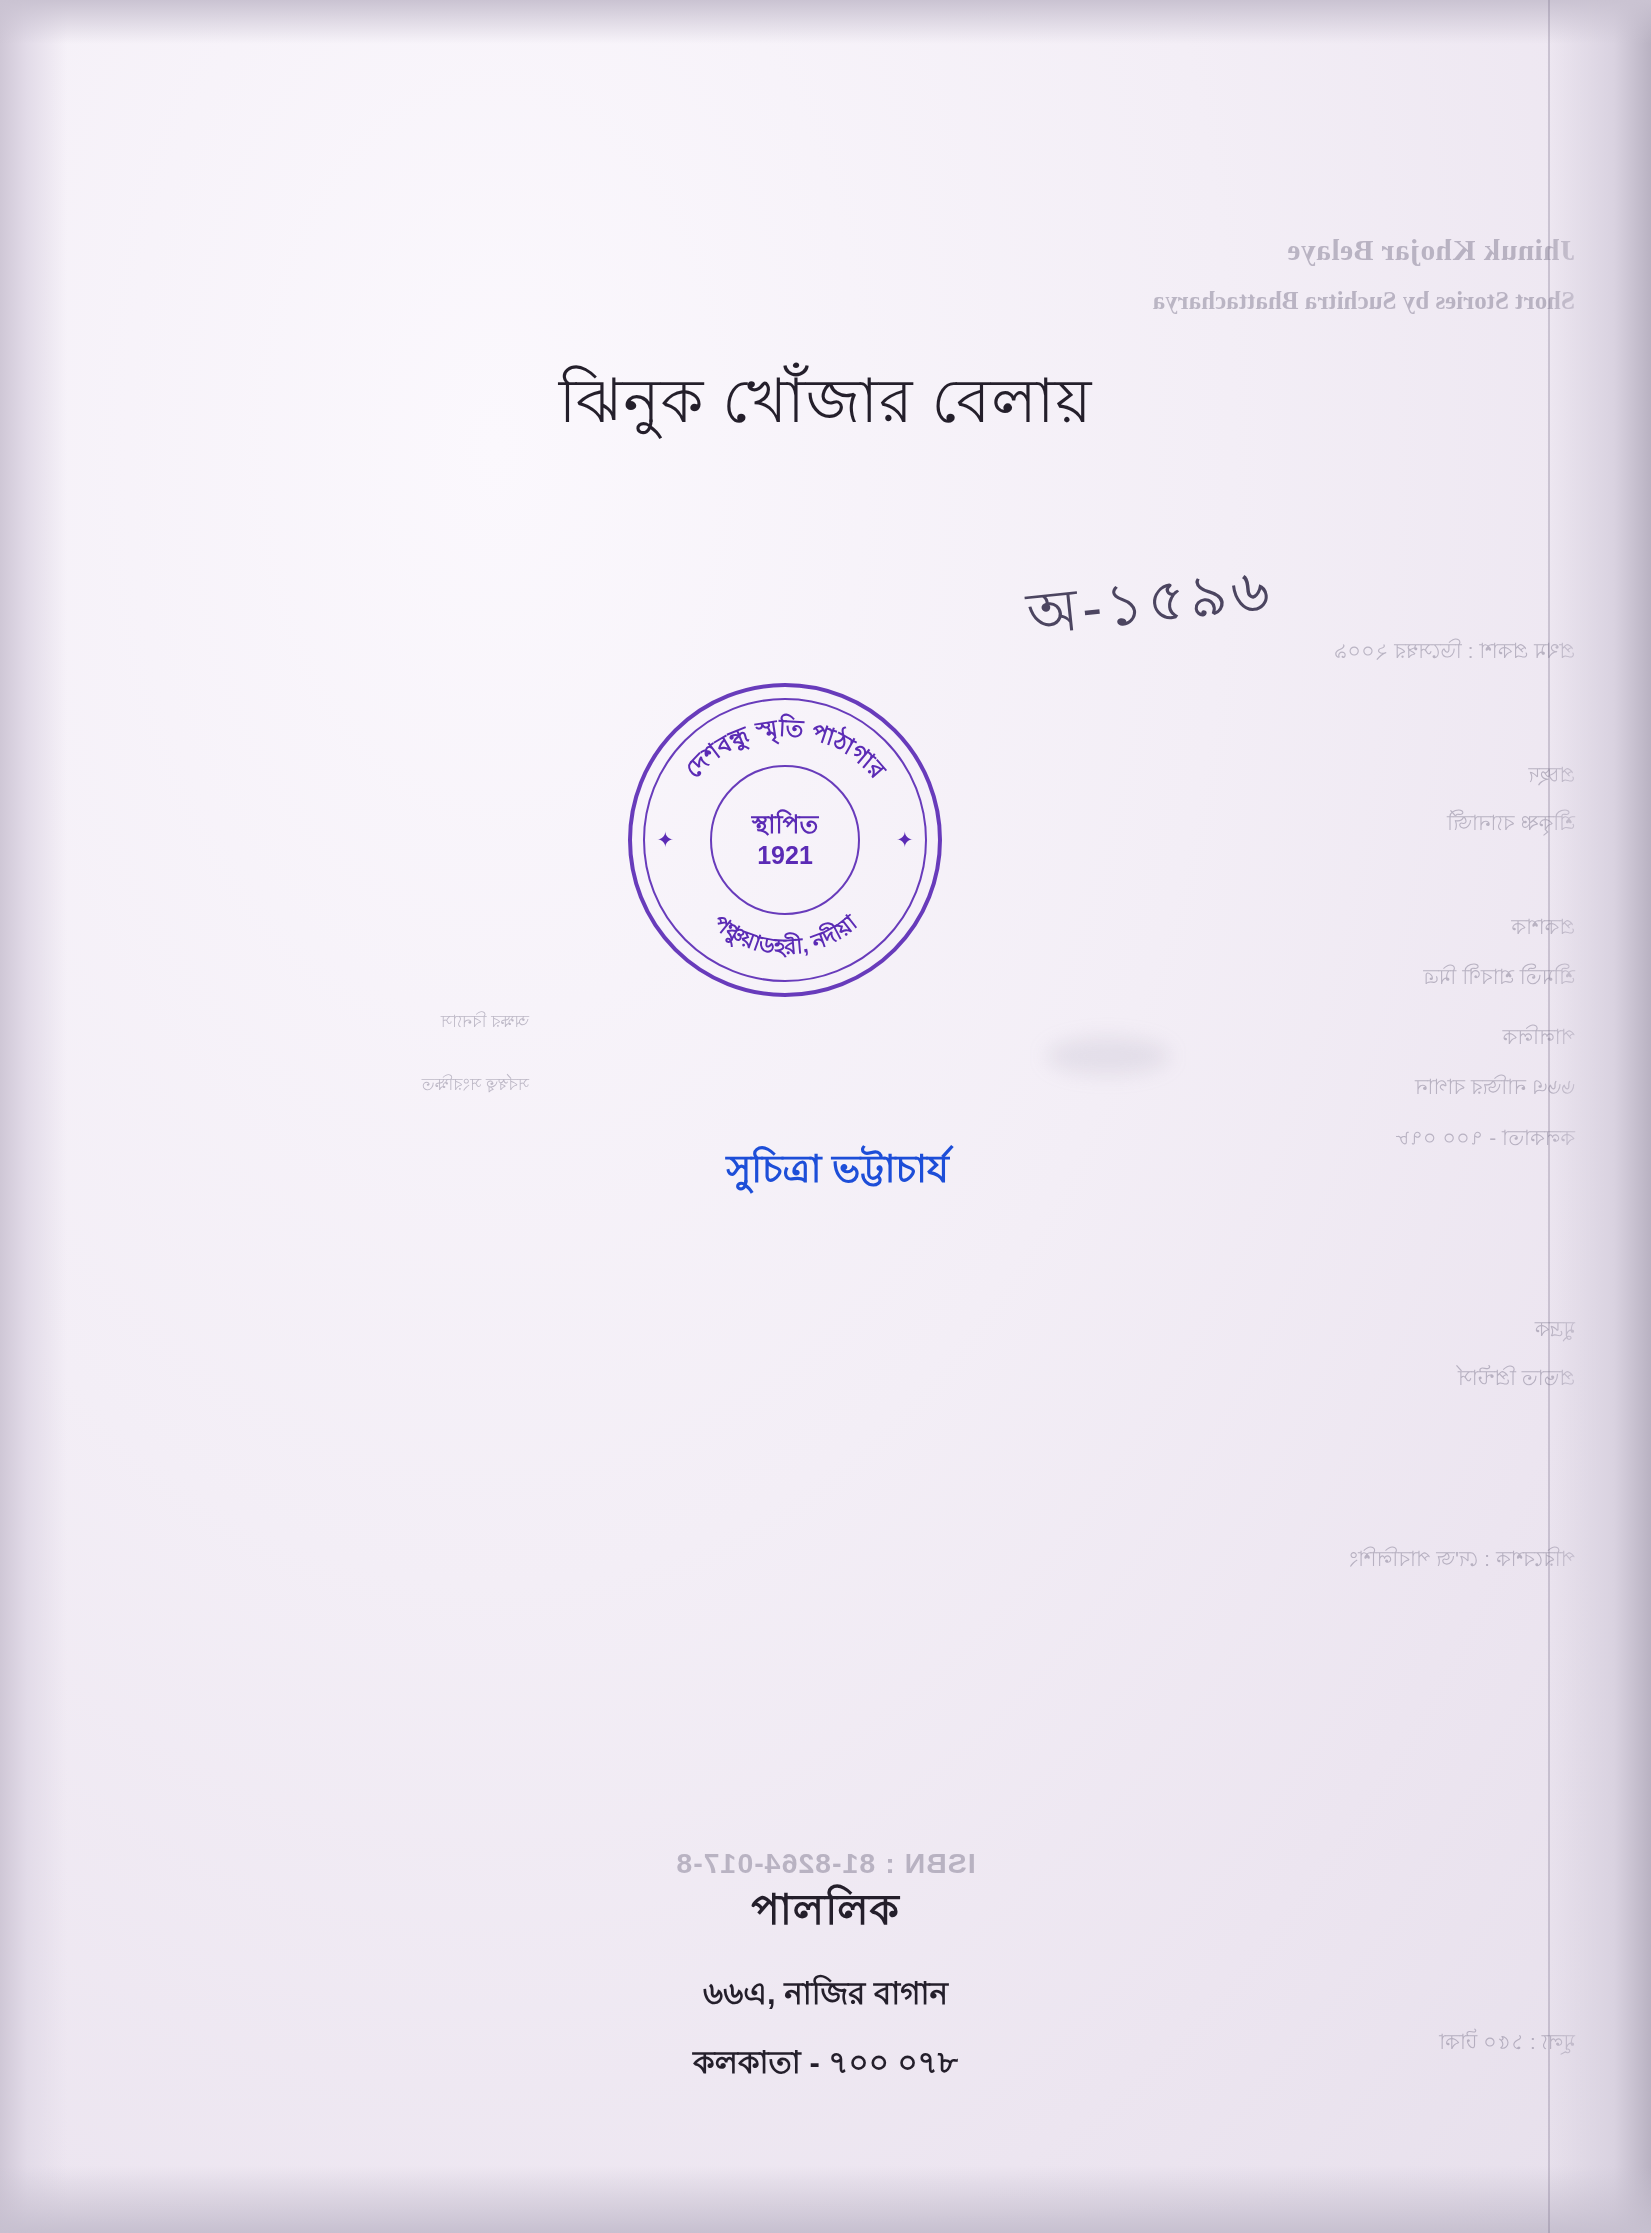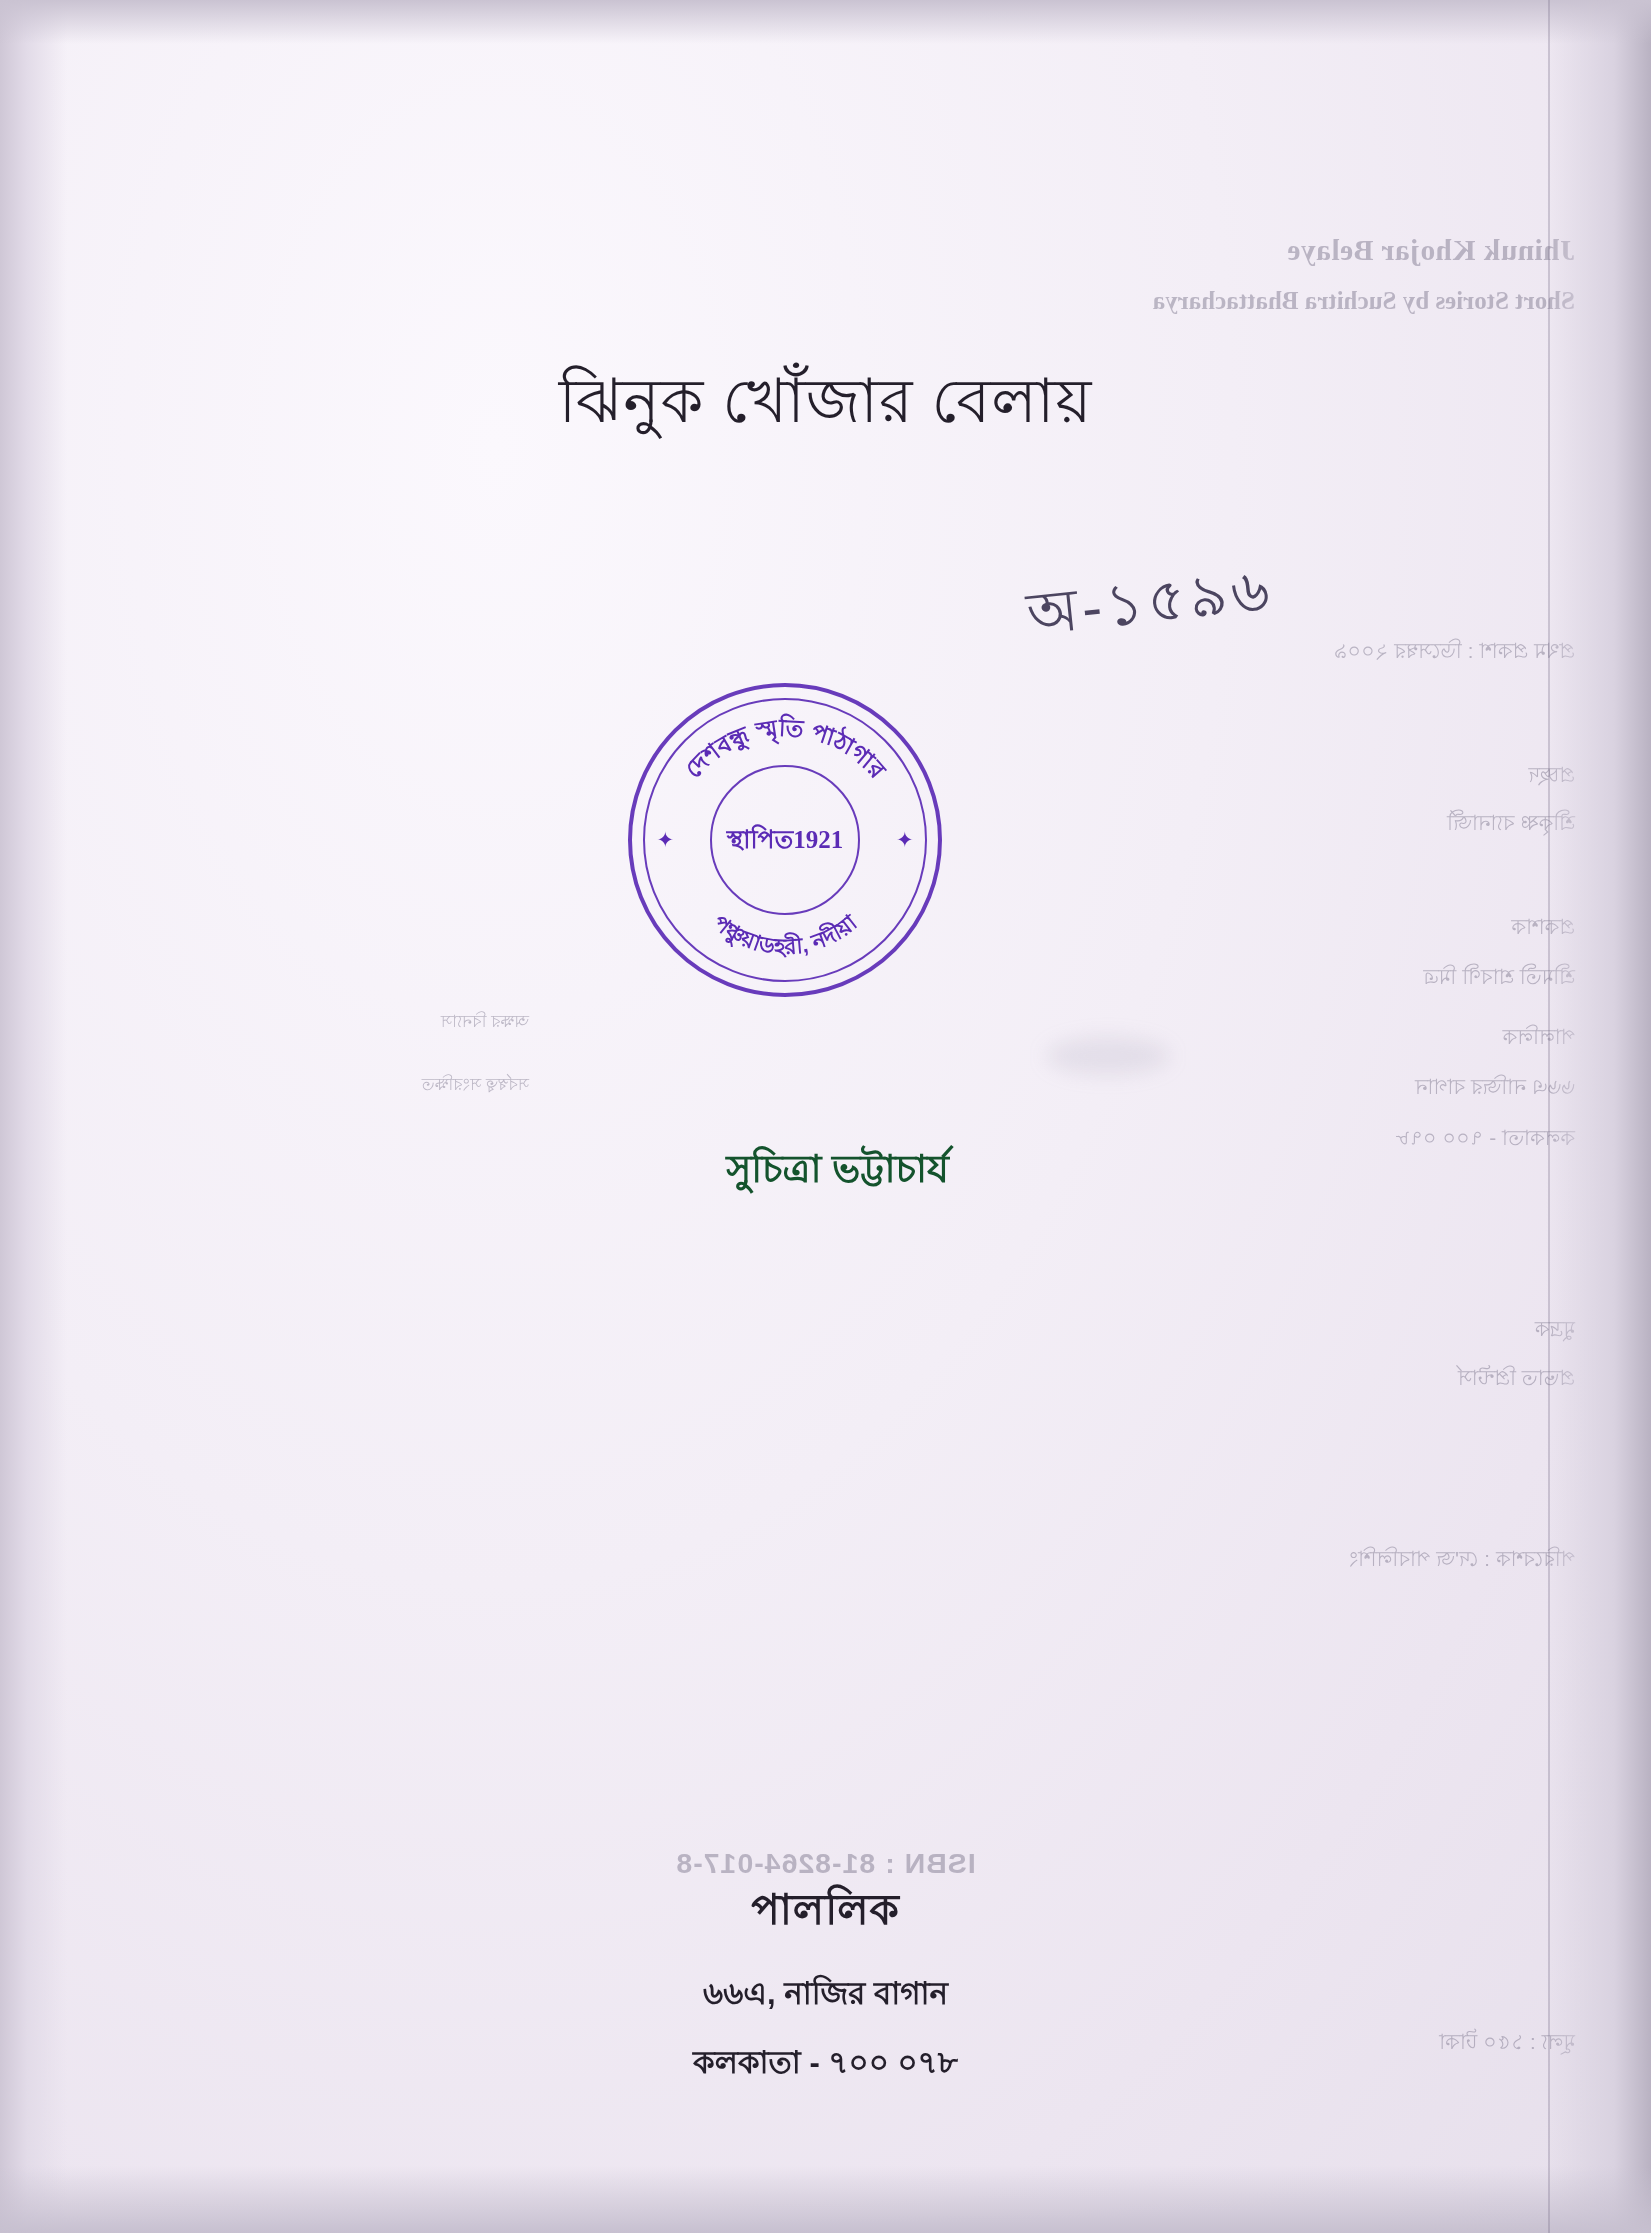--- a/index.html
+++ b/index.html
@@ -66,21 +66,21 @@
     letter-spacing: 1px;
     font-family: "Liberation Sans", sans-serif;
   }
   .author {
     position: absolute;
     left: 0; right: 8px;
     top: 1139px;
     text-align: center;
     font-size: 38px;
     font-weight: 600;
-    color: #14532d;
+    color: #1d4ed8;
     padding-left: 32px;
   }
   .imprint {
     position: absolute;
     left: 0; right: 0;
     bottom: 143px;
     text-align: center;
     color: #241f2b;
   }
   .imprint .pub-name {
@@ -116,27 +116,27 @@
     border: 2.9px solid #5b2bb5;
     opacity: 0.92;
   }
   .seal .ring-outer { inset: 0; border-width: 4.8px; }
   .seal .ring-mid   { inset: 15px; border-width: 2.9px; }
   .seal .ring-inner { inset: 82px; border-width: 2.9px; }
   .seal .center {
     position: absolute;
     inset: 82px;
     display: flex;
+    flex-direction: column;
     align-items: center;
     justify-content: center;
     font-size: 25px;
     font-weight: 700;
     line-height: 1.25;
     color: #5b2bb5;
-    font-family: Liberation Serif, serif;
   }
   .seal svg { position: absolute; inset: 0; width: 100%; height: 100%; }
   .seal text { fill: #5b2bb5; font-family: "Liberation Sans", sans-serif; font-weight: 700; }
   .seal .star {
     position: absolute;
     font-size: 21px;
     color: #5b2bb5;
   }
   .seal .star.left  { left: 28.5px; top: 145px; }
   .seal .star.right { right: 28.5px; top: 145px; }

